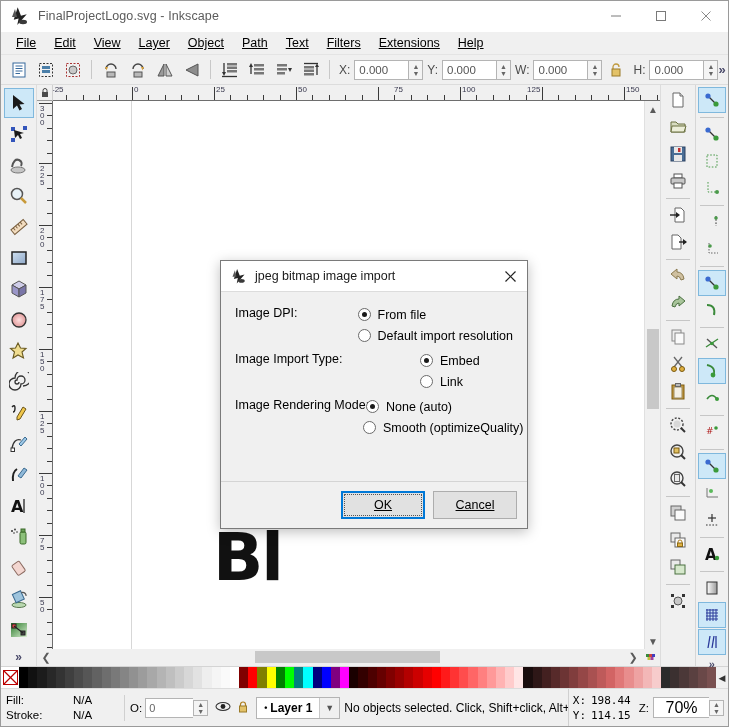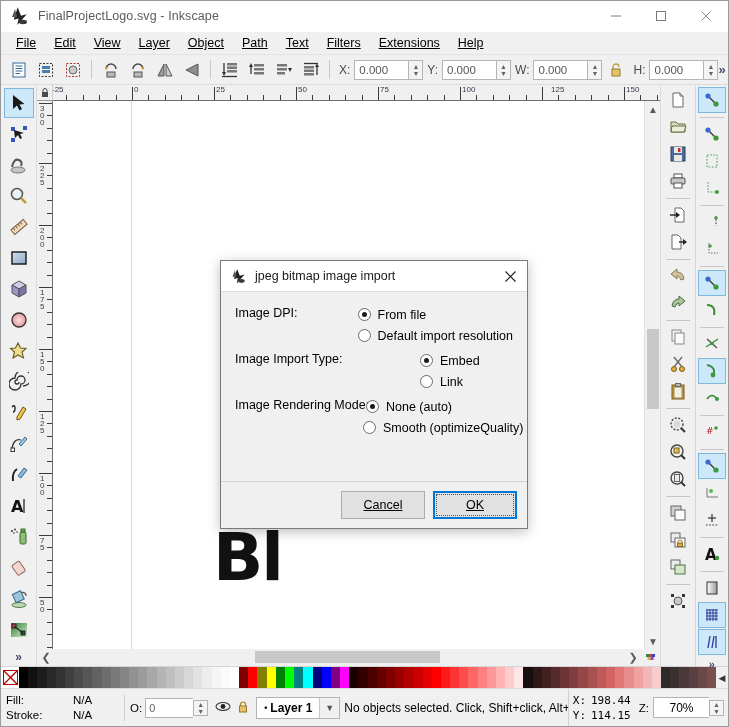--- a/index.html
+++ b/index.html
@@ -418,21 +418,21 @@
     height:100%;padding:0 4px;flex:0 0 auto;
     border-left:1px solid #d0d0d0;
   }
   .crow { display:flex;align-items:center;height:15px;font-family:"DejaVu Sans Mono",monospace;font-size:11px;}
   .clab { width:14px;color:#000; }
   .cval { width:48px;text-align:center; }
   #zoomgroup { display:flex;align-items:center;flex:0 0 auto;padding-right:4px;}
   #zoomgroup .zlabel{font-size:11.5px;margin-right:4px;}
   #zoomgroup input{
     width:56px;height:21px;border:1px solid #b4b4b4;border-right:none;
-    background:#fff;font-size:12px;text-align:center;color:#000;
+    background:#fff;font-size:16px;text-align:center;color:#000;
     font-family:"Liberation Sans",sans-serif;outline:none;
   }
 
   
   #dlg-overlay {
     position: absolute;
     left: 0; top: 0; right: 0; bottom: 0;
     pointer-events: none;
   }
   #dialog {
@@ -876,33 +876,33 @@
             <div class="tickmark" style="left: 193.8px; top: 10px; width: 1px; height: 5px;"></div>
             <div class="tickmark" style="left: 210.2px; top: 10px; width: 1px; height: 5px;"></div>
             <div class="tickmark" style="left: 226.6px; top: 10px; width: 1px; height: 5px;"></div>
             <div class="tickmark" style="left: 243px; top: 2px; width: 1px; height: 13px;"></div>
             <div class="ticklabel" style="left: 245px; top: 1px;">50</div>
             <div class="tickmark" style="left: 259.4px; top: 10px; width: 1px; height: 5px;"></div>
             <div class="tickmark" style="left: 275.8px; top: 10px; width: 1px; height: 5px;"></div>
             <div class="tickmark" style="left: 292.2px; top: 10px; width: 1px; height: 5px;"></div>
             <div class="tickmark" style="left: 308.6px; top: 10px; width: 1px; height: 5px;"></div>
             <div class="tickmark" style="left: 325px; top: 2px; width: 1px; height: 13px;"></div>
-            <div class="ticklabel" style="left: 327px; top: 1px;">75</div>
+            <div class="ticklabel" style="left: 341px; top: 1px;">75</div>
             <div class="tickmark" style="left: 341.4px; top: 10px; width: 1px; height: 5px;"></div>
             <div class="tickmark" style="left: 357.8px; top: 10px; width: 1px; height: 5px;"></div>
             <div class="tickmark" style="left: 374.2px; top: 10px; width: 1px; height: 5px;"></div>
             <div class="tickmark" style="left: 390.6px; top: 10px; width: 1px; height: 5px;"></div>
             <div class="tickmark" style="left: 407px; top: 2px; width: 1px; height: 13px;"></div>
             <div class="ticklabel" style="left: 409px; top: 1px;">100</div>
             <div class="tickmark" style="left: 423.4px; top: 10px; width: 1px; height: 5px;"></div>
             <div class="tickmark" style="left: 439.8px; top: 10px; width: 1px; height: 5px;"></div>
             <div class="tickmark" style="left: 456.2px; top: 10px; width: 1px; height: 5px;"></div>
             <div class="tickmark" style="left: 472.6px; top: 10px; width: 1px; height: 5px;"></div>
             <div class="tickmark" style="left: 489px; top: 2px; width: 1px; height: 13px;"></div>
-            <div class="ticklabel" style="left: 498px; top: 1px;">125</div>
+            <div class="ticklabel" style="left: 474px; top: 1px;">125</div>
             <div class="tickmark" style="left: 505.4px; top: 10px; width: 1px; height: 5px;"></div>
             <div class="tickmark" style="left: 521.8px; top: 10px; width: 1px; height: 5px;"></div>
             <div class="tickmark" style="left: 538.2px; top: 10px; width: 1px; height: 5px;"></div>
             <div class="tickmark" style="left: 554.6px; top: 10px; width: 1px; height: 5px;"></div>
             <div class="tickmark" style="left: 571px; top: 2px; width: 1px; height: 13px;"></div>
             <div class="ticklabel" style="left: 573px; top: 1px;">150</div>
             <div class="tickmark" style="left: 587.4px; top: 10px; width: 1px; height: 5px;"></div>
             <div class="tickmark" style="left: 603.8px; top: 10px; width: 1px; height: 5px;"></div>
           </div>
       </div>
@@ -1480,23 +1480,23 @@
             <div class="radio" style="margin-left:-3px;">
               <span class="rdot"></span>
               <span>Smooth (optimizeQuality)</span>
             </div>
           </div>
         </div>
 
       </div>
 
       <div id="dlg-buttons">
+        <div class="dlgbtn primary">
+          <u>OK</u>
+        </div>
         <div class="dlgbtn">
           <u>Cancel</u>
         </div>
-        <div class="dlgbtn primary">
-          <u>OK</u>
-        </div>
       </div>
     </div>
   </div>
 
 </div>
 
 </body></html>

